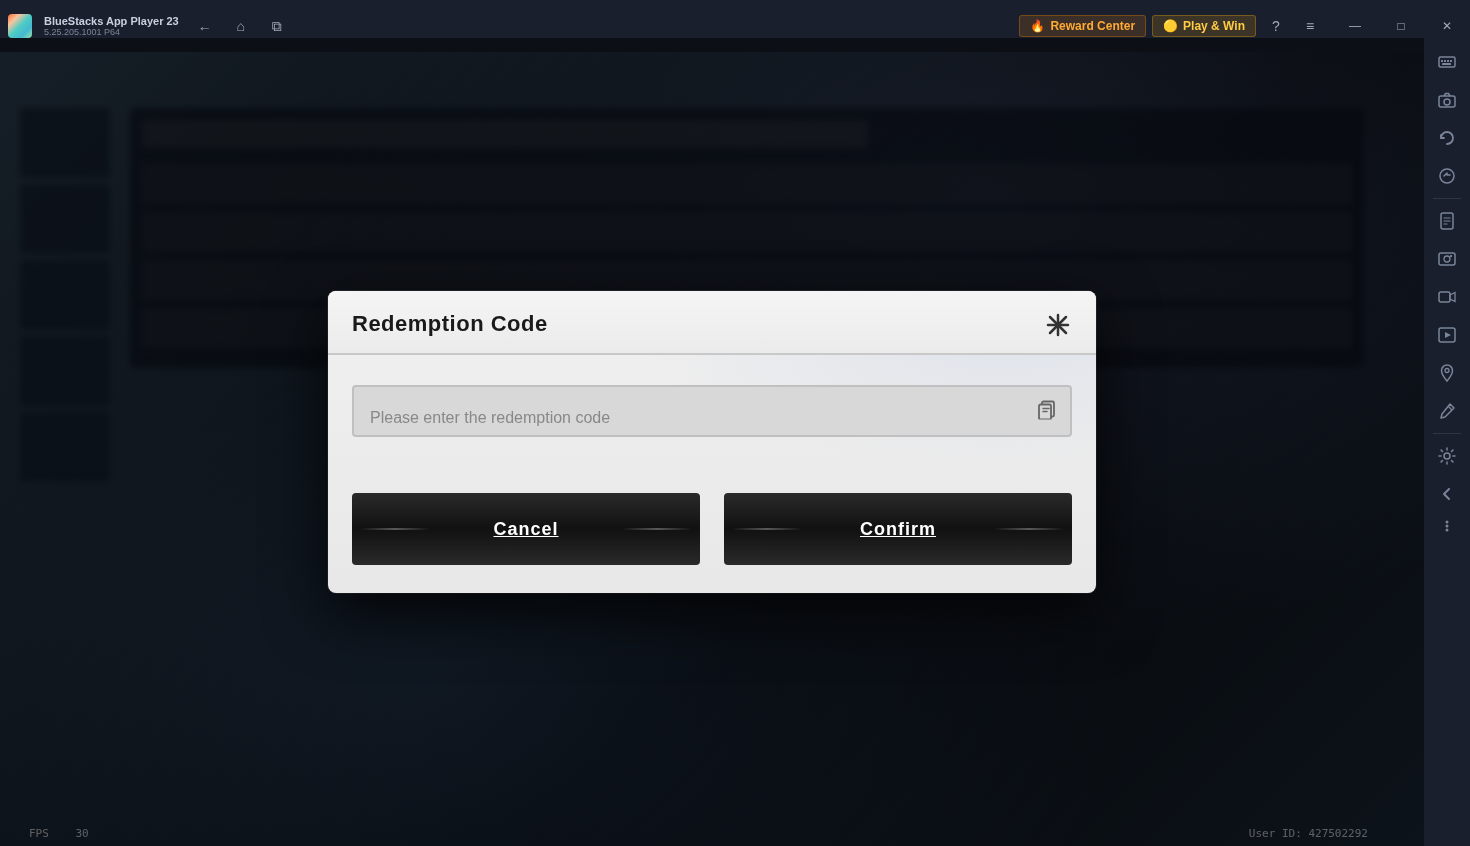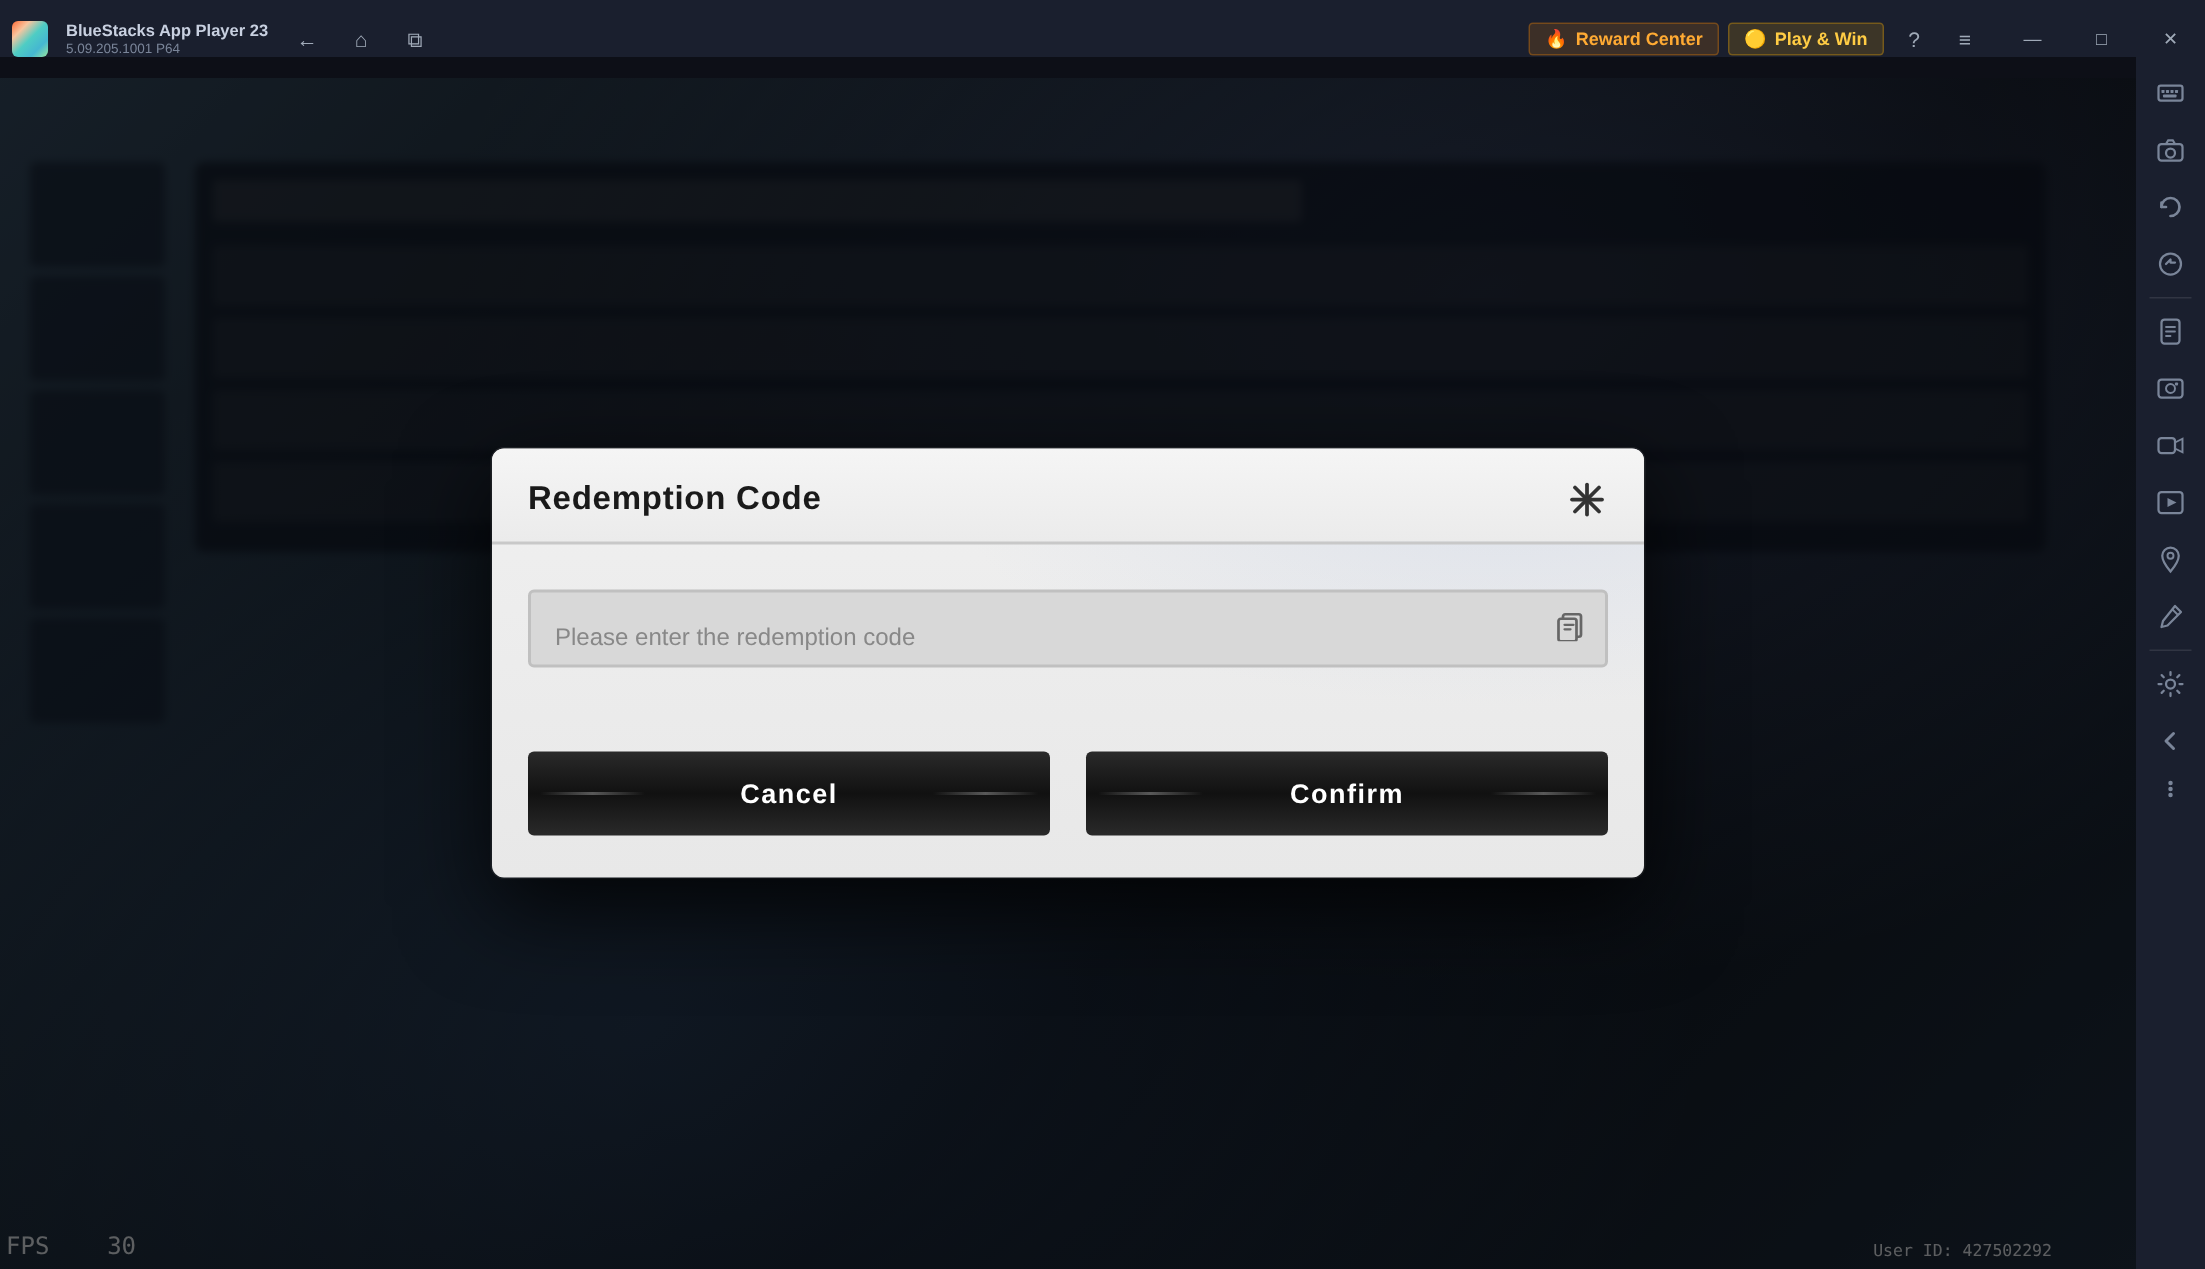--- a/index.html
+++ b/index.html
@@ -321,29 +321,30 @@
       cursor: pointer;
     }
 
     .modal-footer {
       display: flex;
       gap: 24px;
       padding: 0 24px 28px;
     }
     .modal-btn {
       flex: 1;
-      height: 56px;
+      height: 72px;
       border: none;
       border-radius: 4px;
       font-size: 18px;
       font-weight: 700;
       cursor: pointer;
       position: relative;
       overflow: hidden;
       letter-spacing: 1px;
+      text-decoration: underline;
     }
     .btn-cancel {
       background: linear-gradient(180deg, #2a2a2a 0%, #111 50%, #2a2a2a 100%);
       color: #ffffff;
     }
     .btn-confirm {
       background: linear-gradient(180deg, #2a2a2a 0%, #111 50%, #2a2a2a 100%);
       color: #ffffff;
     }
     
@@ -359,23 +360,23 @@
     }
     .btn-cancel::before { left: 8px; }
     .btn-cancel::after { right: 8px; }
     .btn-confirm::before { left: 8px; }
     .btn-confirm::after { right: 8px; }
 
     
     .fps-counter {
       position: absolute;
       bottom: 6px;
-      left: 4px;
+      left: 29px;
       color: rgba(255,255,255,0.7);
-      font-size: 16px;
+      font-size: 11px;
       font-family: monospace;
       z-index: 10;
     }
 
     
     .user-id {
       position: absolute;
       bottom: 6px;
       right: 56px;
       color: rgba(255,255,255,0.7);
@@ -386,21 +387,21 @@
   </style>
 </head>
 <body>
 
 <div class="titlebar">
   <div class="titlebar-logo">
     <div class="logo-square"></div>
   </div>
   <div class="titlebar-app-info">
     <span class="titlebar-app-name">BlueStacks App Player 23</span>
-    <span class="titlebar-version">5.09.205.1001 P64</span>
+    <span class="titlebar-version">5.25.205.1001 P64</span>
   </div>
   <div class="titlebar-nav">
     <div class="titlebar-nav-btn">←</div>
     <div class="titlebar-nav-btn">⌂</div>
     <div class="titlebar-nav-btn">⧉</div>
   </div>
   <div class="titlebar-center">
     <div class="titlebar-badge badge-reward">
       <span>🔥</span>
       <span>Reward Center</span>

